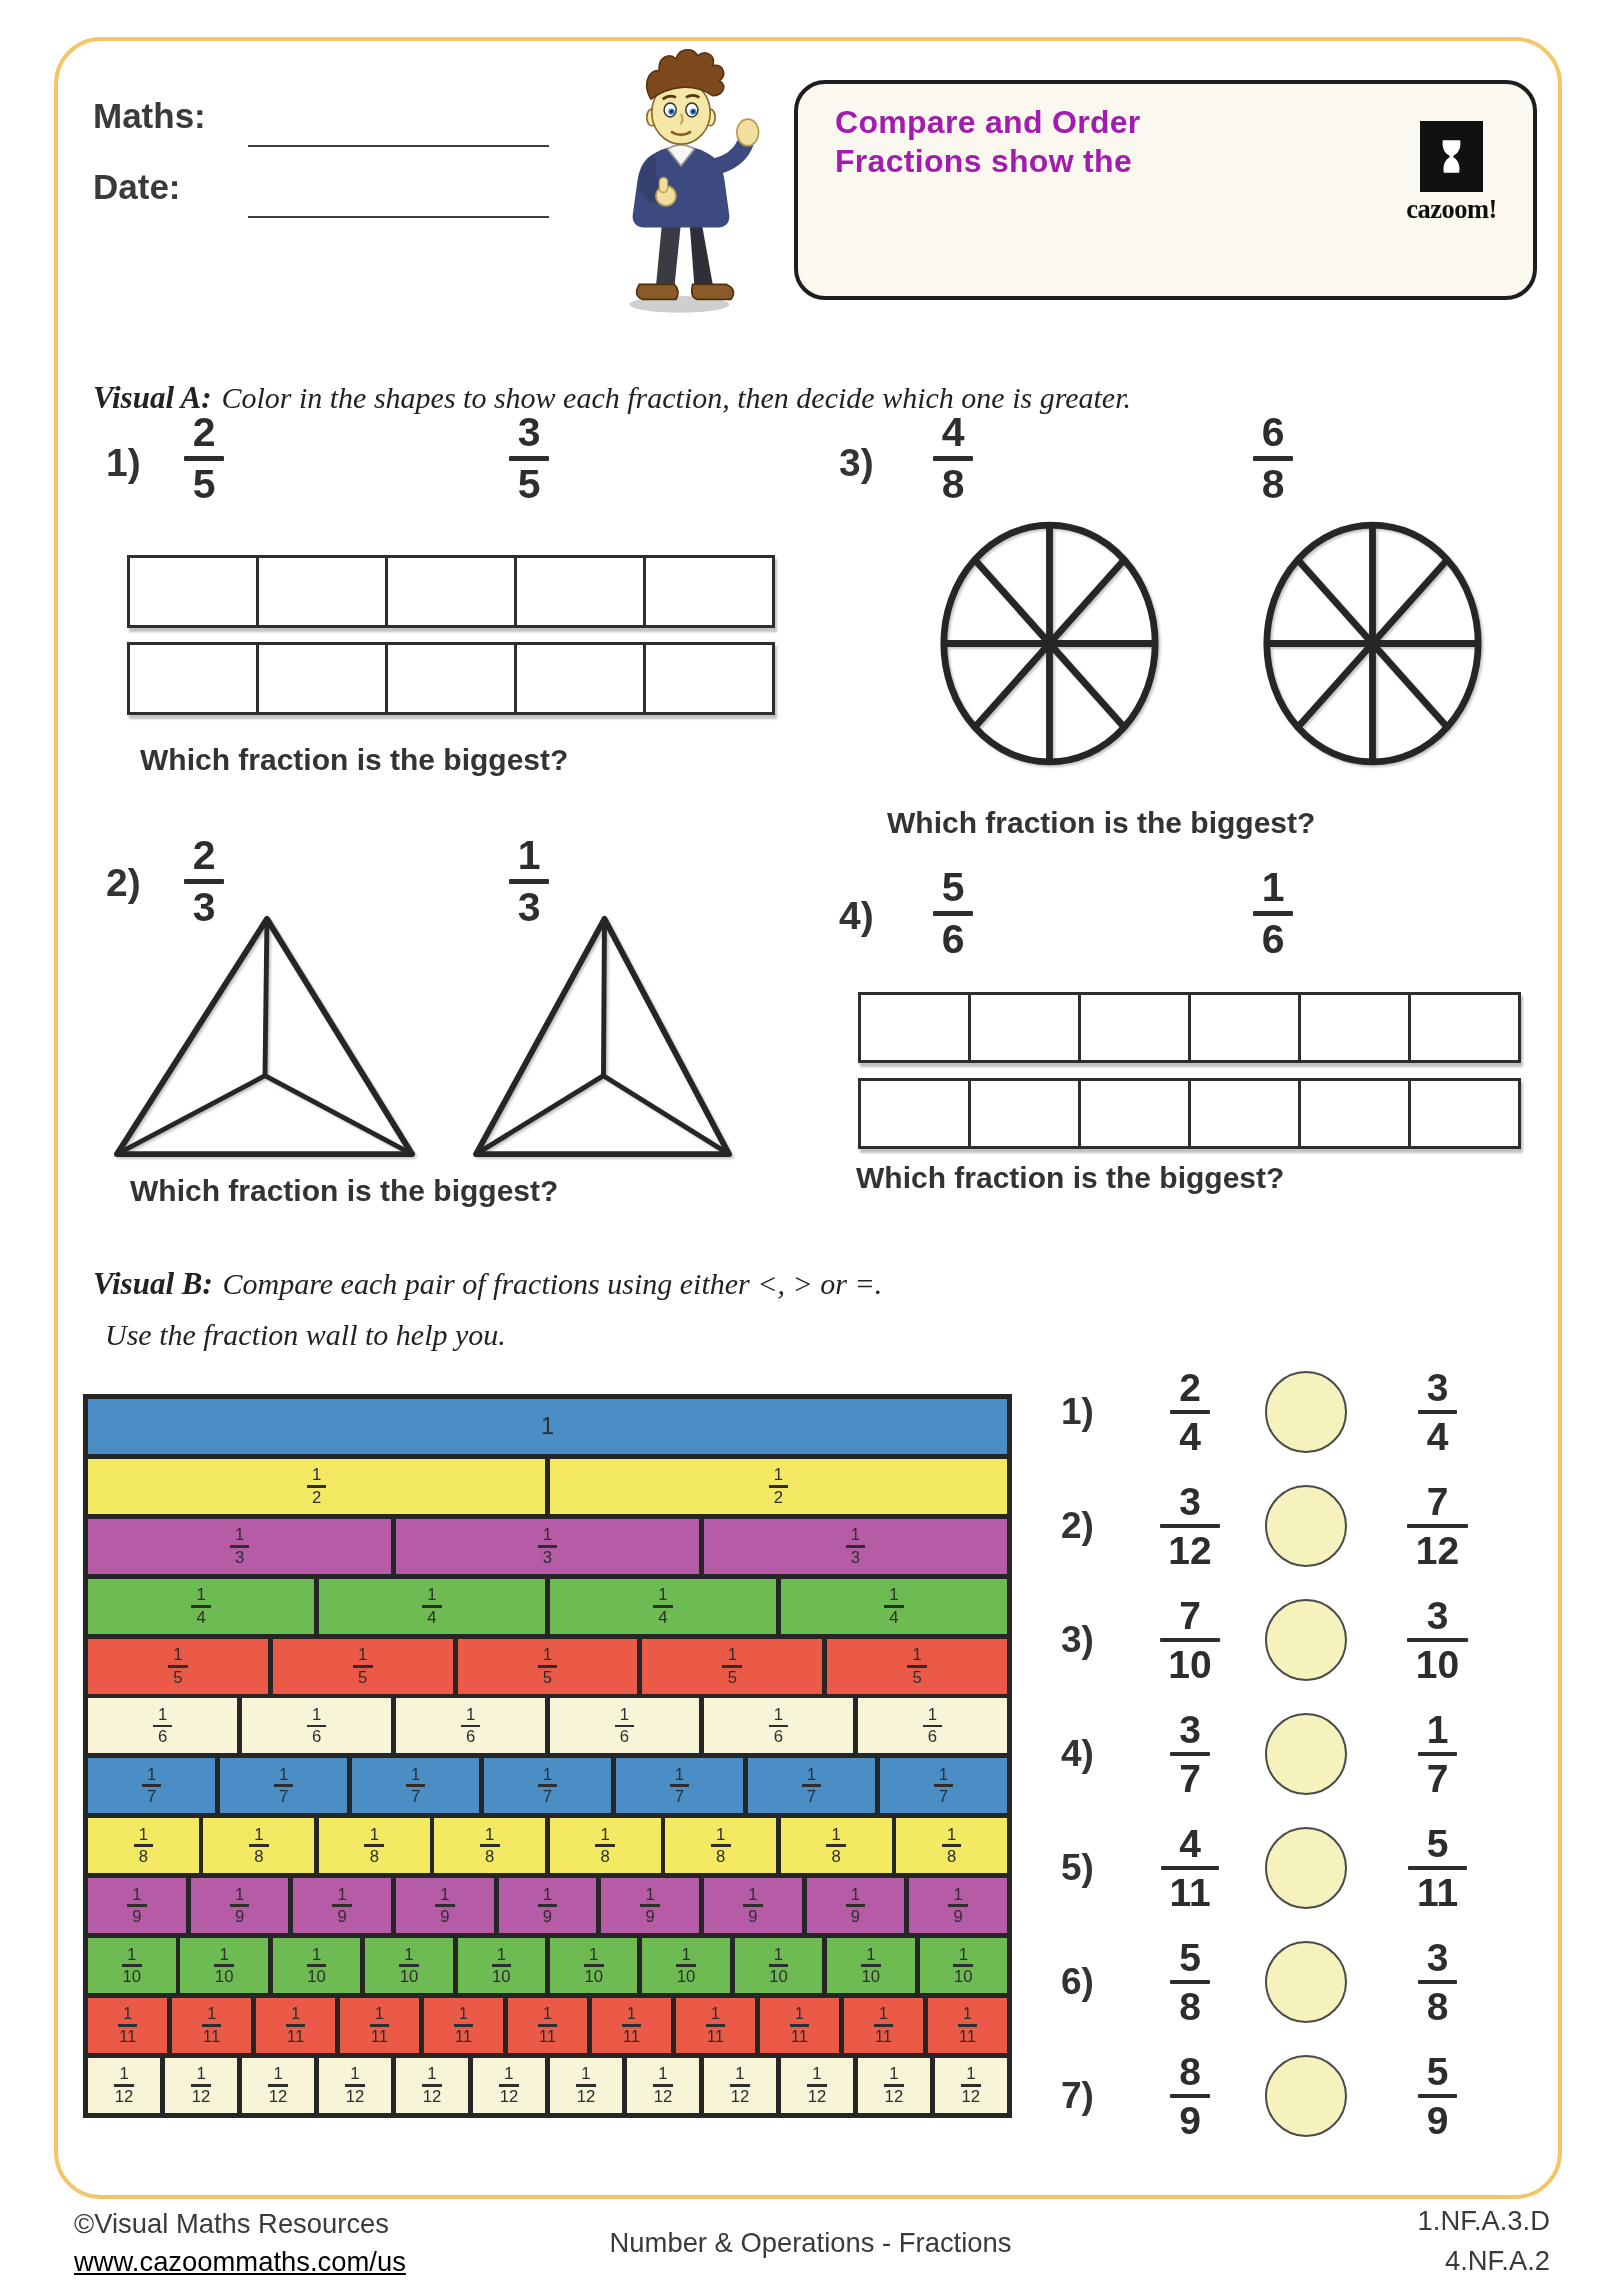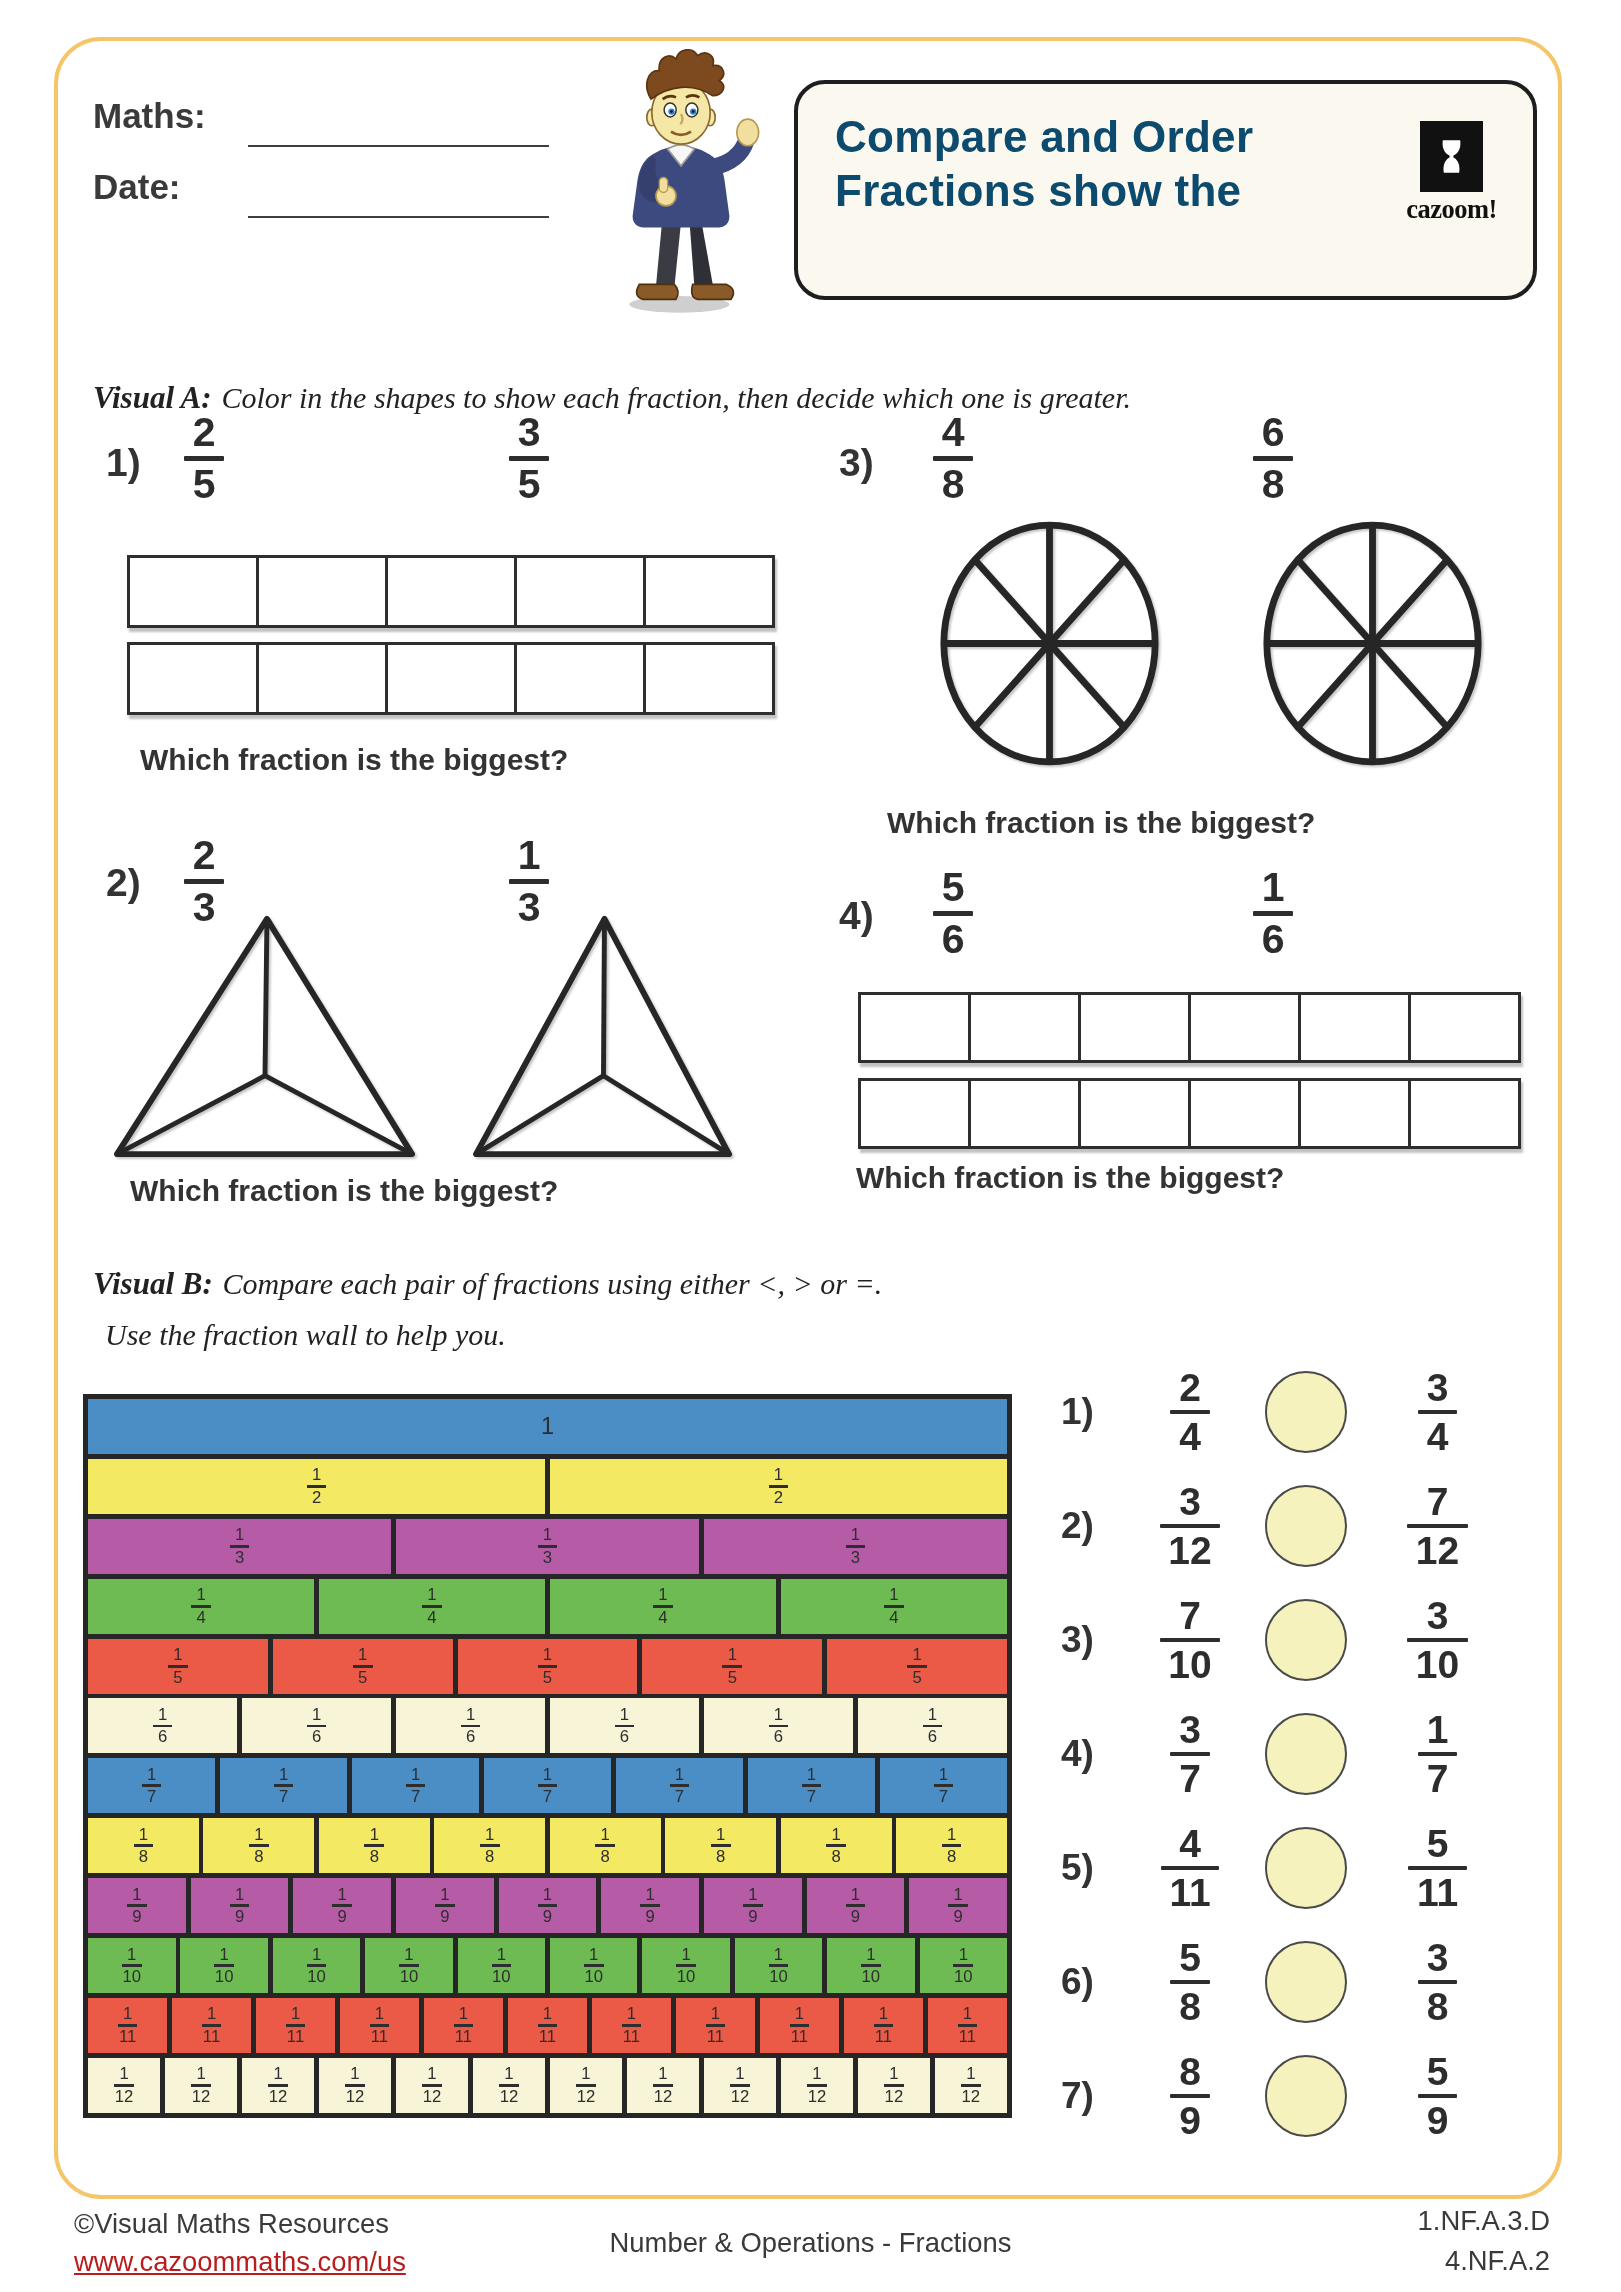--- a/index.html
+++ b/index.html
@@ -10,21 +10,21 @@
   .abs{position:absolute;}
 
   
   .frame{left:54px;top:37px;width:1500px;height:2154px;border:4.9px solid #f5c56a;border-radius:47px;}
 
   
   .field-label{font-weight:bold;font-size:35px;color:#3a3a3a;}
   .wline{height:0;border-bottom:2.9px solid #3f3f3f;}
 
   .title-box{left:794px;top:80px;width:735px;height:212px;background:#faf8ef;border:4.9px solid #1e1e1e;border-radius:31px;}
-  .title-text{position:absolute;left:37px;top:26px;width:549px;font-size:44px;font-weight:bold;line-height:1.23;color:#0c4a6e;letter-spacing:0.3px;}
+  .title-text{position:absolute;left:37px;top:19px;width:549px;font-size:32px;font-weight:bold;line-height:1.23;color:#a21caf;letter-spacing:0.3px;}
   .logo{position:absolute;right:23.5px;top:37px;width:116px;text-align:center;}
   .logo-square{width:63px;height:71px;background:#111;margin:0 auto;display:flex;align-items:center;justify-content:center;}
   .logo-text{font-family:"Liberation Serif",serif;font-weight:bold;font-size:26.5px;color:#111;margin-top:2px;letter-spacing:-0.5px;}
 
   
   .sec-head{font-family:"Liberation Serif",serif;font-style:italic;font-size:30px;color:#222;}
   .sec-head .shb{font-weight:700;margin-right:9.8px;font-size:31px;}
 
   
   .frac{display:inline-flex;flex-direction:column;align-items:stretch;text-align:center;font-weight:bold;line-height:1.0;color:#2d2d2d;}
@@ -57,21 +57,21 @@
   .sb-row{display:flex;align-items:center;height:114px;}
   .sb-num{width:71px;font-size:37px;font-weight:bold;color:#333;}
   .sb-cell{display:flex;justify-content:center;align-items:center;}
   .sb-left{width:116px;}
   .sb-circ{width:116px;}
   .sb-right{width:147px;}
   .acircle{width:78px;height:78px;border-radius:50%;border:2px solid #4a4a4a;}
 
   
   .foot{font-size:27.4px;color:#3a3a3a;}
-  .foot-url{color:#b91c1c;text-decoration:underline;cursor:pointer;}
+  .foot-url{color:#000000;text-decoration:underline;cursor:pointer;}
 </style>
 </head>
 <body>
 
 <div class="abs frame"></div>
 
 <span class="abs field-label" style="left:93px;top:96px">Maths:</span>
 <div class="abs wline" style="left:248px;top:145px;width:301px"></div>
 <span class="abs field-label" style="left:93px;top:167px">Date:</span>
 <div class="abs wline" style="left:248px;top:216px;width:301px"></div>

